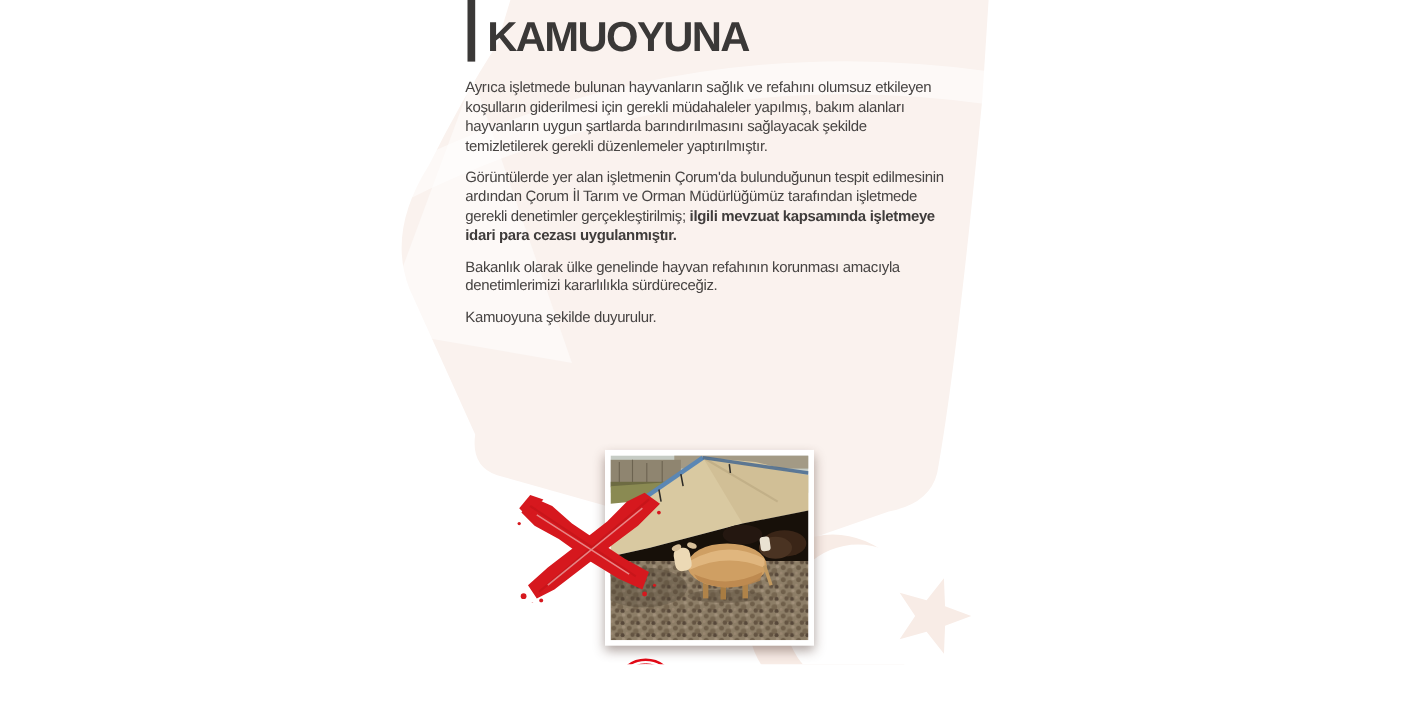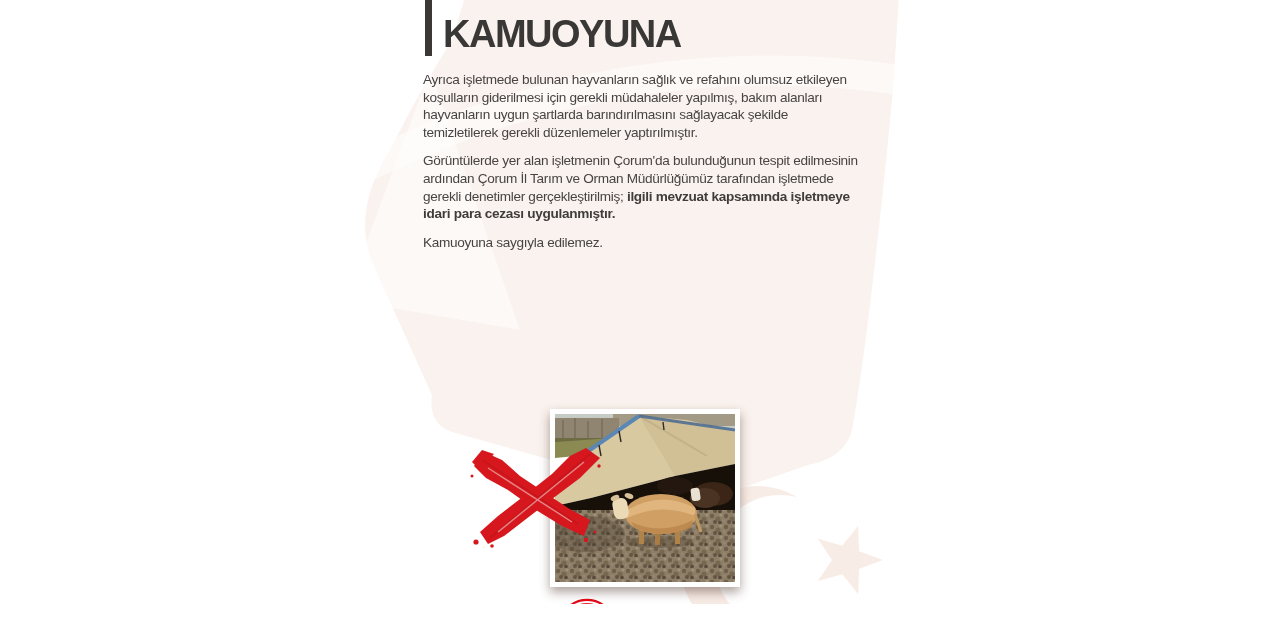--- a/index.html
+++ b/index.html
@@ -60,21 +60,22 @@
   </svg>
 
   <div class="title-bar"></div>
   <h1 class="title">
     <span>KAMUOYUNA</span>
   </h1>
 
   <div class="copy">
     <p>Ayrıca işletmede bulunan hayvanların sağlık ve refahını olumsuz etkileyen koşulların giderilmesi için gerekli müdahaleler yapılmış, bakım alanları hayvanların uygun şartlarda barındırılmasını sağlayacak şekilde temizletilerek gerekli düzenlemeler yaptırılmıştır.</p>
     <p><span>Görüntülerde yer alan işletmenin Çorum'da bulunduğunun tespit edilmesinin ardından Çorum İl Tarım ve Orman Müdürlüğümüz tarafından işletmede gerekli denetimler gerçekleştirilmiş; </span><span class="bold">ilgili mevzuat kapsamında işletmeye idari para cezası uygulanmıştır.</span></p>
-    <p>Kamuoyuna saygıyla edilemez.</p>
+    <p>Bakanlık olarak ülke genelinde hayvan refahının korunması amacıyla denetimlerimizi kararlılıkla sürdüreceğiz.</p>
+    <p>Kamuoyuna şekilde duyurulur.</p>
   </div>
 
   <div class="photo">
     <svg width="180" height="168" viewBox="0 0 180 168">
       <defs>
         <pattern id="mud" width="14" height="11" patternUnits="userSpaceOnUse">
           <rect width="14" height="11" fill="#8d7e67"></rect>
           <circle cx="3" cy="3" r="2.2" fill="#6f5f4a"></circle>
           <circle cx="9" cy="6" r="2.6" fill="#776751"></circle>
           <circle cx="12" cy="2" r="1.6" fill="#a1907a"></circle>

